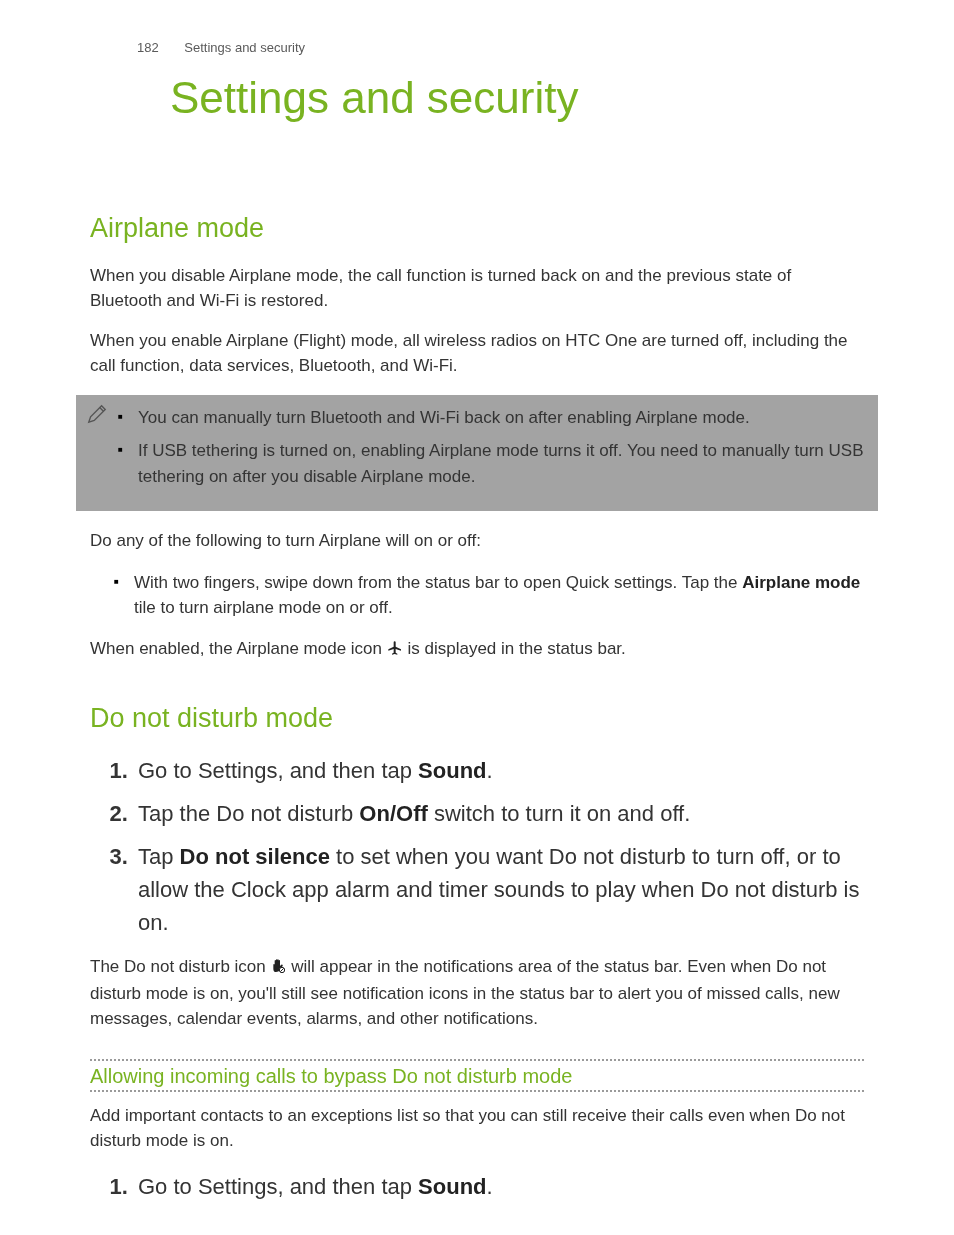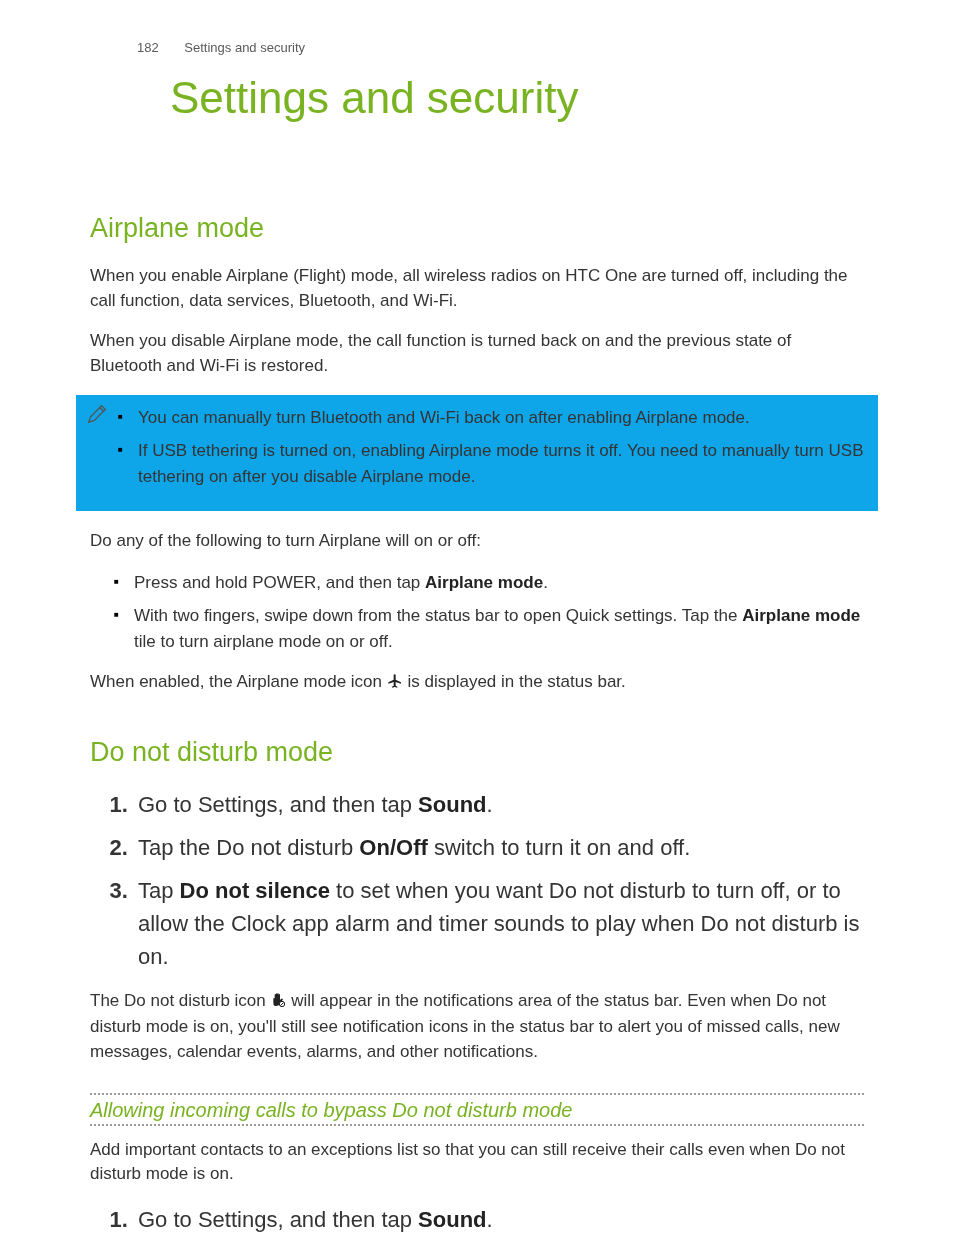--- a/index.html
+++ b/index.html
@@ -59,21 +59,21 @@
   }
   ul.bullets li::before {
     content: "■";
     font-size: 8px;
     position: absolute;
     left: -20px;
     top: 6px;
     color: #000;
   }
   .notebox {
-    background: #0ea5e9;
+    background: #a3a3a3;
     margin: 0 -14px 18px -14px;
     padding: 10px 14px 6px 14px;
     position: relative;
     min-height: 70px;
     box-sizing: border-box;
   }
   .pencil {
     position: absolute;
     left: 10px;
     top: 8px;
@@ -88,21 +88,20 @@
   .dots-top, .dots-bottom {
     border-top: 2px dotted #9a9a9a;
     height: 0;
     margin: 0;
   }
   .subheading {
     font-size: 20px;
     color: #79b321;
     font-weight: 400;
     margin: 4px 0 2px 0;
-    font-style: italic;
   }
   .bold { font-weight: 600; color: #222; }
   .inline-icon {
     display: inline-block;
     vertical-align: -2px;
     width: 16px;
   }
   .section-block { margin-bottom: 40px; }
 </style>
 </head>
@@ -112,41 +111,38 @@
 
   <div class="header-line">
     <span class="pg">182</span>
     <span>Settings and security</span>
   </div>
 
   <h1 class="title">Settings and security</h1>
 
   <div class="section-block">
     <h2 class="section">Airplane mode</h2>
+    <p class="body">When you disable Airplane mode, the call function is turned back on and the previous state of Bluetooth and Wi-Fi is restored.</p>
     <p class="body">When you enable Airplane (Flight) mode, all wireless radios on HTC One are turned off, including the call function, data services, Bluetooth, and Wi-Fi.</p>
-    <p class="body">When you disable Airplane mode, the call function is turned back on and the previous state of Bluetooth and Wi-Fi is restored.</p>
 
     <div class="notebox">
       <span class="pencil">
         <svg width="22" height="22" viewBox="0 0 24 24" fill="none" stroke="#555" stroke-width="1.5">
           <path d="M3 21 L5 15 L17 3 L21 7 L9 19 L3 21 Z"></path>
           <line x1="15" y1="5" x2="19" y2="9"></line>
         </svg>
       </span>
       <ul class="bullets">
         <li>You can manually turn Bluetooth and Wi-Fi back on after enabling Airplane mode.</li>
         <li>If USB tethering is turned on, enabling Airplane mode turns it off. You need to manually turn USB tethering on after you disable Airplane mode.</li>
       </ul>
     </div>
 
     <p class="body">Do any of the following to turn Airplane will on or off:</p>
     <ul class="bullets">
-      <li>
-        <span>Press and hold POWER, and then tap </span><span class="bold">Airplane mode</span><span>.</span>
-      </li>
       <li>
         <span>With two fingers, swipe down from the status bar to open Quick settings. Tap the </span><span class="bold">Airplane mode</span><span> tile to turn airplane mode on or off.</span>
       </li>
     </ul>
     <p class="body">
       <span>When enabled, the Airplane mode icon </span>
       <span class="inline-icon">
         <svg width="16" height="16" viewBox="0 0 24 24" fill="#222">
           <path d="M21 14 L13 10 L13 3.5 A1.5 1.5 0 0 0 10 3.5 L10 10 L2 14 L2 16 L10 13.5 L10 19 L7.5 20.5 L7.5 22 L11.5 21 L15.5 22 L15.5 20.5 L13 19 L13 13.5 L21 16 Z"></path>
         </svg>

